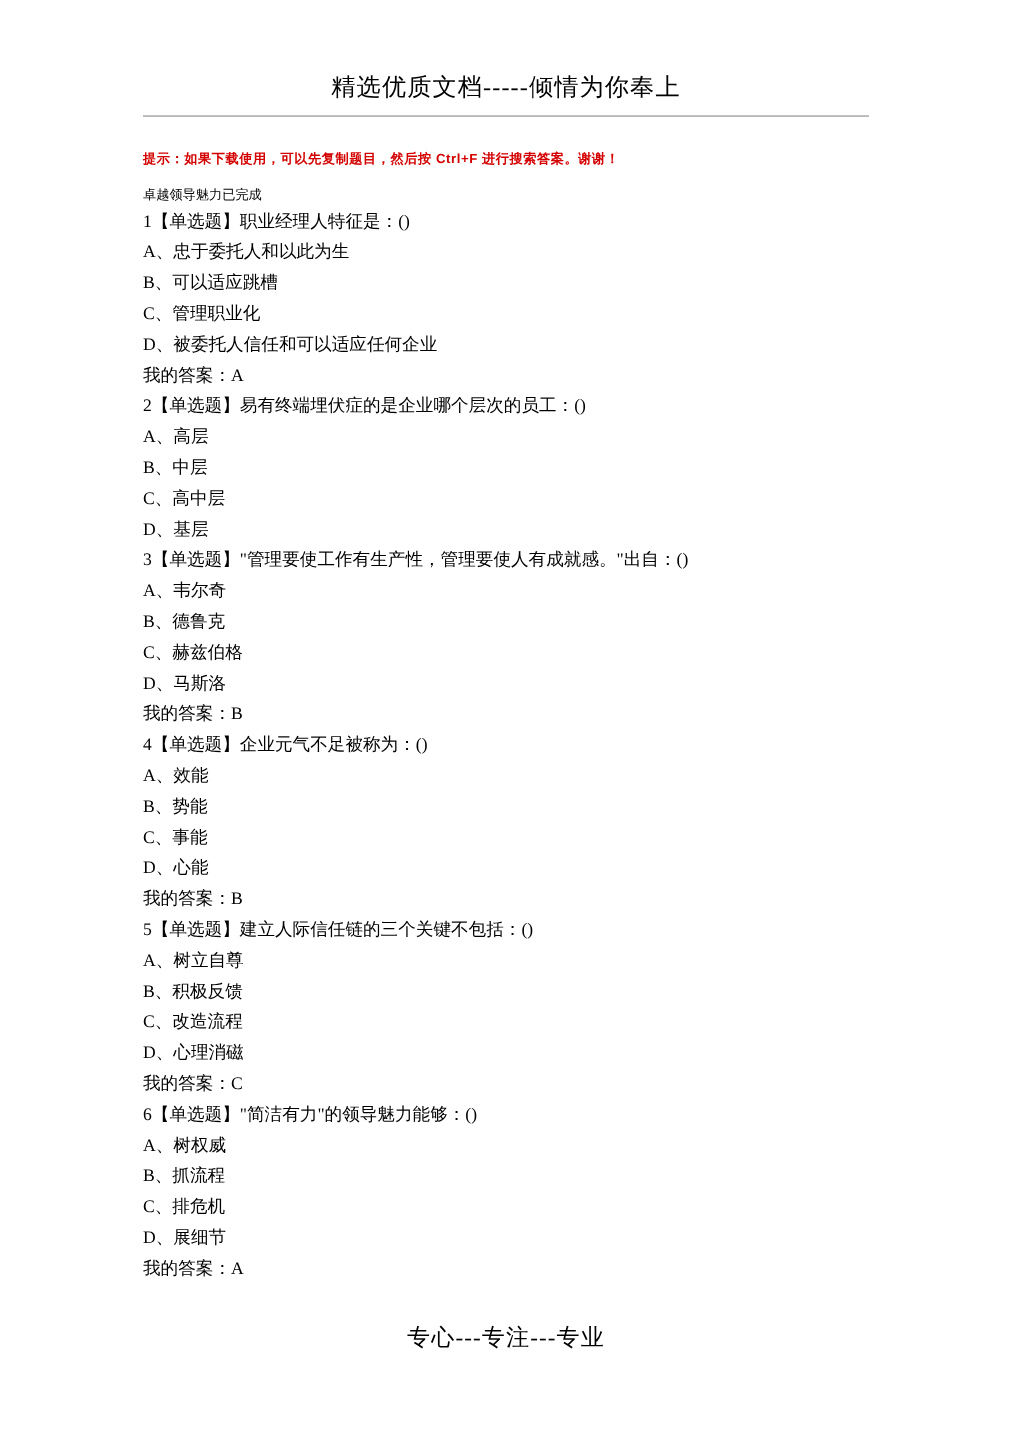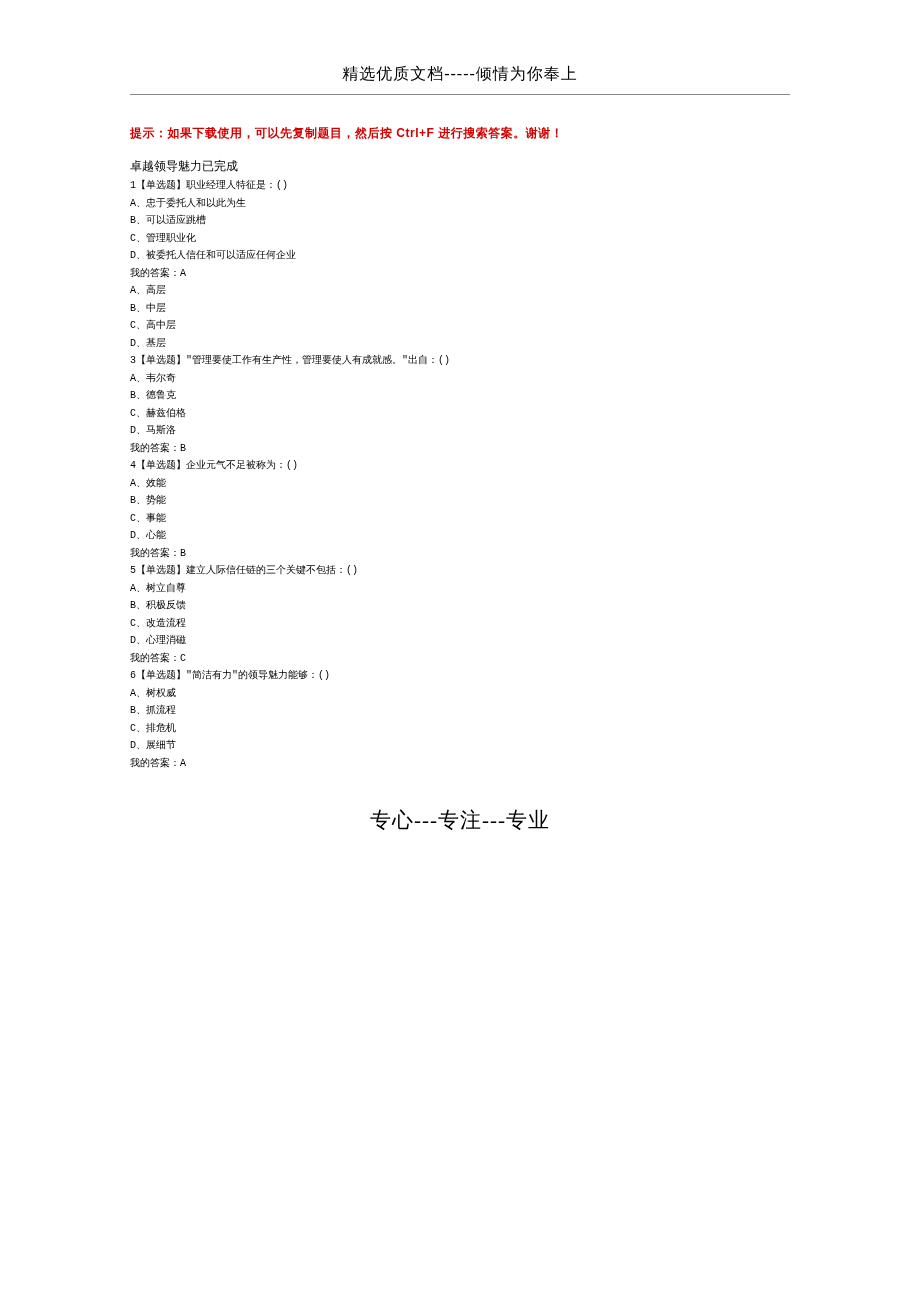--- a/index.html
+++ b/index.html
@@ -12,21 +12,21 @@
       background: #fff;
       width: 920px;
       margin: 0 auto;
       padding: 60px 130px 40px 130px;
       color: #000;
       font-size: 15px;
       line-height: 1.75;
     }
     .header-title {
       text-align: center;
-      font-size: 16px;
+      font-size: 22px;
       font-family: "SimSun", "宋体", serif;
       margin-bottom: 6px;
       letter-spacing: 1px;
     }
     .header-underline {
       border-bottom: 1px solid #888;
       margin-bottom: 28px;
     }
     .hint-text {
       color: #d40000;
@@ -34,22 +34,22 @@
       font-family: "SimHei", "黑体", sans-serif;
       font-size: 12px;
       margin-bottom: 12px;
       letter-spacing: 0.5px;
     }
     .intro-line {
       font-family: "Microsoft YaHei", "微软雅黑", sans-serif;
       font-size: 12px;
     }
     .question-block {
-      font-family: Liberation Mono, monospace;
-      font-size: 10px;
+      font-family: Liberation Serif, serif;
+      font-size: 16px;
     }
     .q-line {
       display: block;
     }
     .footer {
       text-align: center;
       font-size: 21px;
       font-family: "SimSun", "宋体", serif;
       margin-top: 30px;
       letter-spacing: 1px;
@@ -68,20 +68,21 @@
 <div id="questions-container">
     <div class="question-block">
       <span class="q-line">1【单选题】职业经理人特征是：()</span>
       <span class="q-line">A、忠于委托人和以此为生</span>
       <span class="q-line">B、可以适应跳槽</span>
       <span class="q-line">C、管理职业化</span>
       <span class="q-line">D、被委托人信任和可以适应任何企业</span>
       <span class="q-line">我的答案：A</span>
     </div>
     <div class="question-block">
+      <span class="q-line">2【单选题】易有终端埋伏症的是企业哪个层次的员工：()</span>
       <span class="q-line">A、高层</span>
       <span class="q-line">B、中层</span>
       <span class="q-line">C、高中层</span>
       <span class="q-line">D、基层</span>
     </div>
     <div class="question-block">
       <span class="q-line">3【单选题】"管理要使工作有生产性，管理要使人有成就感。"出自：()</span>
       <span class="q-line">A、韦尔奇</span>
       <span class="q-line">B、德鲁克</span>
       <span class="q-line">C、赫兹伯格</span>

